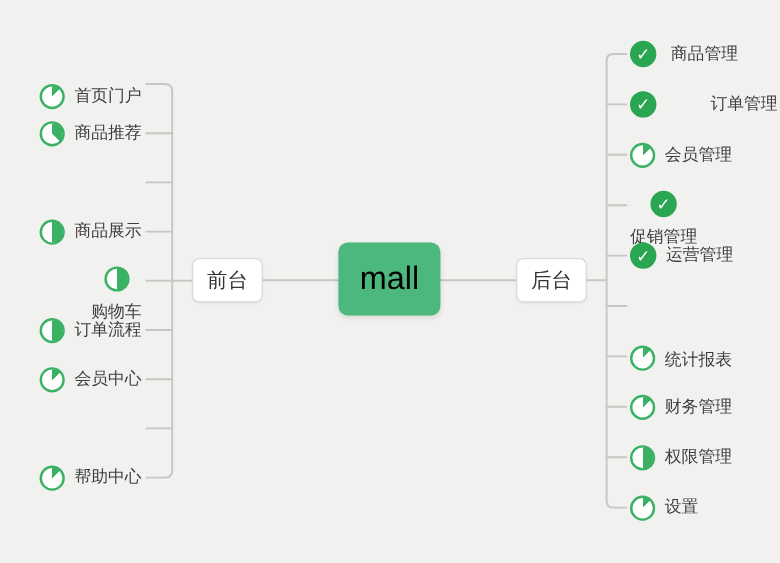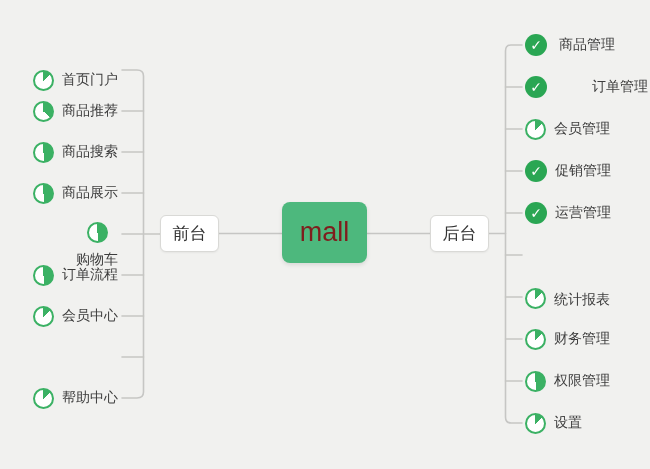--- a/index.html
+++ b/index.html
@@ -43,21 +43,21 @@
     position:absolute;width:59px;height:37px;
     background:#ffffff;border:1px solid #d9d9d6;border-radius:6px;
     display:flex;align-items:center;justify-content:center;
     font-size:17px;color:#333333;
     box-shadow:0 1px 2px rgba(0,0,0,0.05);
   }
   .root-node{
     position:absolute;left:282px;top:202px;width:85px;height:61px;
     background:var(--root-node);border-radius:8px;
     display:flex;align-items:center;justify-content:center;
-    color:#7f1d1d;font-size:27px;
+    color:#000000;font-size:27px;
     box-shadow:0 2px 4px rgba(0,0,0,0.10);
   }
 </style>
 </head>
 <body>
 
 <div class="canvas">
 
   <svg class="connectors" width="650" height="469" viewBox="0 0 650 469" aria-hidden="true">
 
@@ -97,24 +97,20 @@
   </div>
 
   <div class="row" style="top:68px;right:532px;">
     <span class="icon" data-icon="progress-1-8"></span>
     <span>首页门户</span>
   </div>
   <div class="row" style="top:99px;right:532px;">
     <span class="icon" data-icon="progress-3-8"></span>
     <span>商品推荐</span>
   </div>
-  <div class="row" style="top:140px;right:532px;">
-    <span class="icon" data-icon="progress-1-2"></span>
-    <span>商品搜索</span>
-  </div>
   <div class="row" style="top:181px;right:532px;">
     <span class="icon" data-icon="progress-1-2"></span>
     <span>商品展示</span>
   </div>
   <div class="row" style="top:222px;right:532px;flex-direction:column;">
     <span class="icon" data-icon="progress-1-2"></span>
     <span>购物车</span>
   </div>
   <div class="row" style="top:263px;right:532px;">
     <span class="icon" data-icon="progress-1-2"></span>
@@ -134,21 +130,21 @@
     <span>商品管理</span>
   </div>
   <div class="row" style="top:75px;left:525px;gap:45px;">
     <span class="icon" data-icon="done"></span>
     <span>订单管理</span>
   </div>
   <div class="row" style="top:117px;left:525px;">
     <span class="icon" data-icon="progress-1-8"></span>
     <span>会员管理</span>
   </div>
-  <div class="row" style="top:159px;left:525px;">
+  <div class="row" style="top:159px;left:525px;flex-direction:column;">
     <span class="icon" data-icon="done"></span>
     <span>促销管理</span>
   </div>
   <div class="row" style="top:201px;left:525px;">
     <span class="icon" data-icon="done"></span>
     <span>运营管理</span>
   </div>
   <div class="row" style="top:285px;left:525px;align-items:flex-end;">
     <span class="icon" data-icon="progress-1-8"></span>
     <span>统计报表</span>

